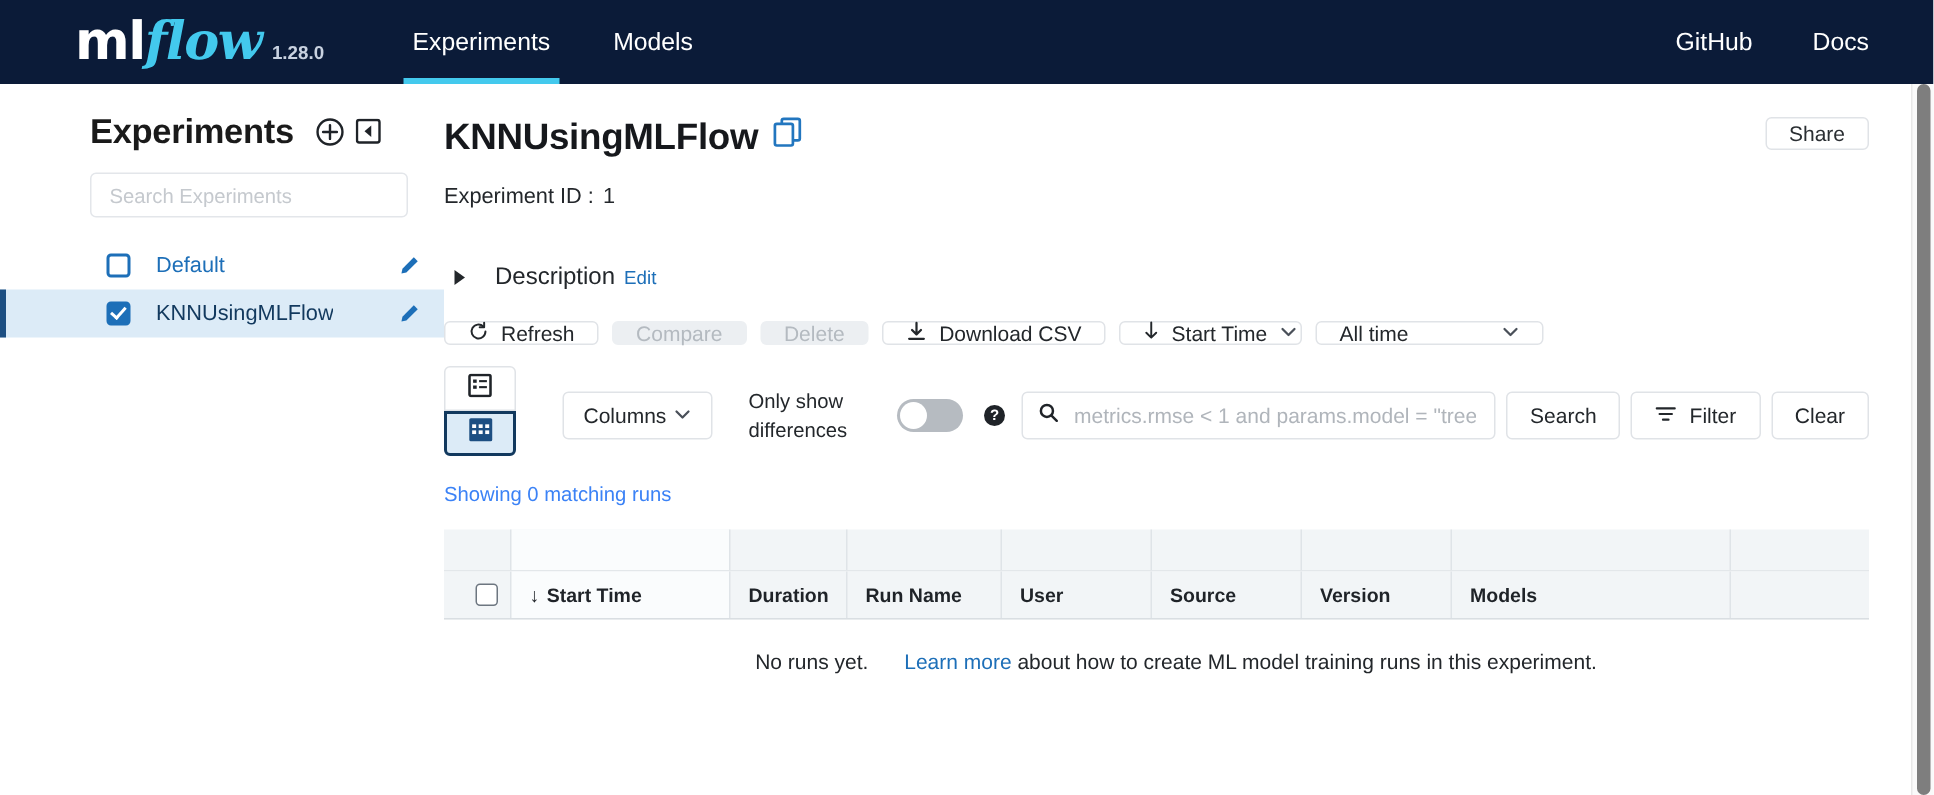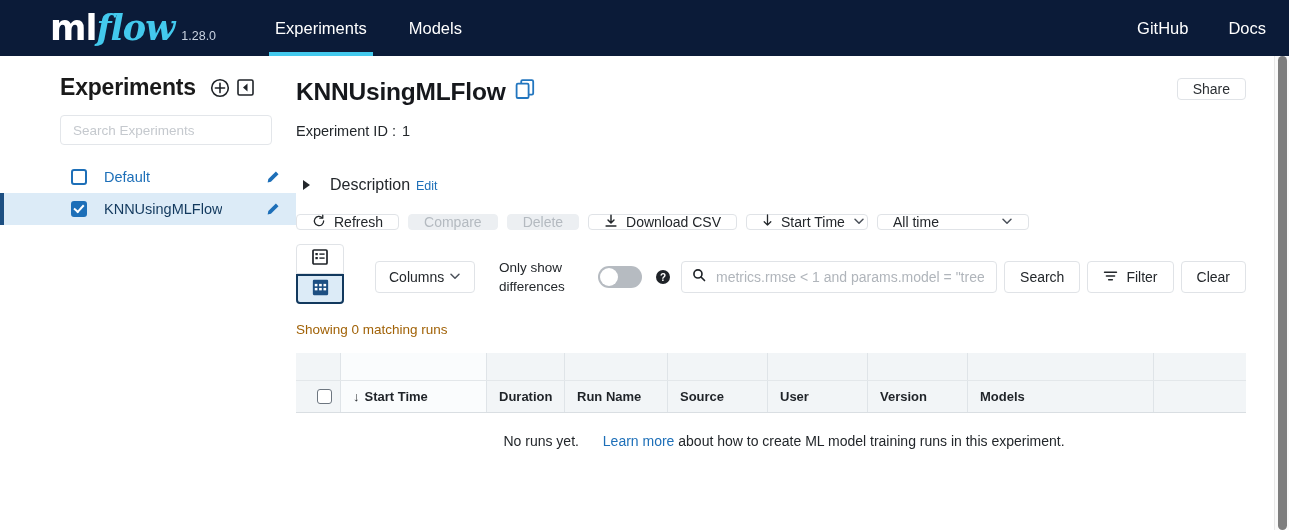--- a/index.html
+++ b/index.html
@@ -25,33 +25,33 @@
     font-family: "DejaVu Sans", sans-serif;
     font-size: 35px; font-weight: 700; color: #ffffff; letter-spacing: -1px;
     line-height: 1;
   }
   .logo .flow {
     font-family: "DejaVu Serif", serif;
     font-style: italic; font-size: 35px; font-weight: 700;
     color: #43C9ED; letter-spacing: -1px; line-height: 1;
   }
   .logo .ver {
-    font-size: 12.5px; color: #c9d2e0; margin-left: 7px; font-weight: 400; text-align: right;
+    font-size: 12.5px; color: #c9d2e0; margin-left: 7px; font-weight: 700; text-align: right;
   }
   .navtabs { display: flex; align-items: stretch; height: 56px; margin-left: 53px; }
   .navtab {
     display: flex; align-items: center;
     color: #ffffff; font-size: 16.5px; padding: 0 6px;
     margin-right: 30px; position: relative; cursor: pointer;
   }
   .navtab.active::after {
     content: ""; position: absolute; left: 0; right: 0; bottom: 0;
     height: 4px; background: #43C9ED;
   }
-  .navright { margin-left: auto; display: flex; padding-right: 23px; }
+  .navright { margin-left: auto; display: flex; padding-right: 43px; }
   .navright a {
     color: #ffffff; font-size: 16.5px; text-decoration: none;
     margin-left: 40px; cursor: pointer;
   }
 
   
   .page { display: flex; height: 474px; }
 
   
   .sidebar { width: 296px; flex: 0 0 296px; padding: 18px 0 0 0; }
@@ -191,21 +191,21 @@
   }
   .search-wrap input {
     border: 0; outline: 0; width: 100%; margin-left: 8px; background: transparent;
     font-family: "Liberation Sans", sans-serif; font-size: 14px; color: #333;
   }
   .search-wrap input::placeholder { color: #b0b5bb; }
   .fr-btns { display: flex; gap: 7px; margin-left: 7px; }
   .fr-btns .btn { height: 32px; }
 
   
-  .showing { margin-top: 18px; font-size: 13.5px; color: #a16207; }
+  .showing { margin-top: 18px; font-size: 13.5px; color: #3b82f6; }
   .table { margin-top: 16px; width: 100%; }
   .thead-top {
     height: 28px; background: #f2f5f7;
     border-bottom: 1px solid #e3e7ea;
     display: flex; align-items: stretch;
   }
   .thead-main {
     height: 32px; background: #f2f5f7;
     border-bottom: 1px solid #d9dee2;
     display: flex; align-items: center;
@@ -495,25 +495,25 @@
         <div class="th sp-st">
           <span class="sort-arrow">↓</span>
           <span>Start Time</span>
         </div>
         <div class="th sp-dur">
           <span>Duration</span>
         </div>
         <div class="th sp-run">
           <span>Run Name</span>
         </div>
+        <div class="th sp-user">
+          <span>User</span>
+        </div>
         <div class="th sp-src">
           <span>Source</span>
-        </div>
-        <div class="th sp-user">
-          <span>User</span>
         </div>
         <div class="th sp-ver">
           <span>Version</span>
         </div>
         <div class="th sp-mod">
           <span>Models</span>
         </div>
         <div class="th sp-end"></div>
       </div>
 

